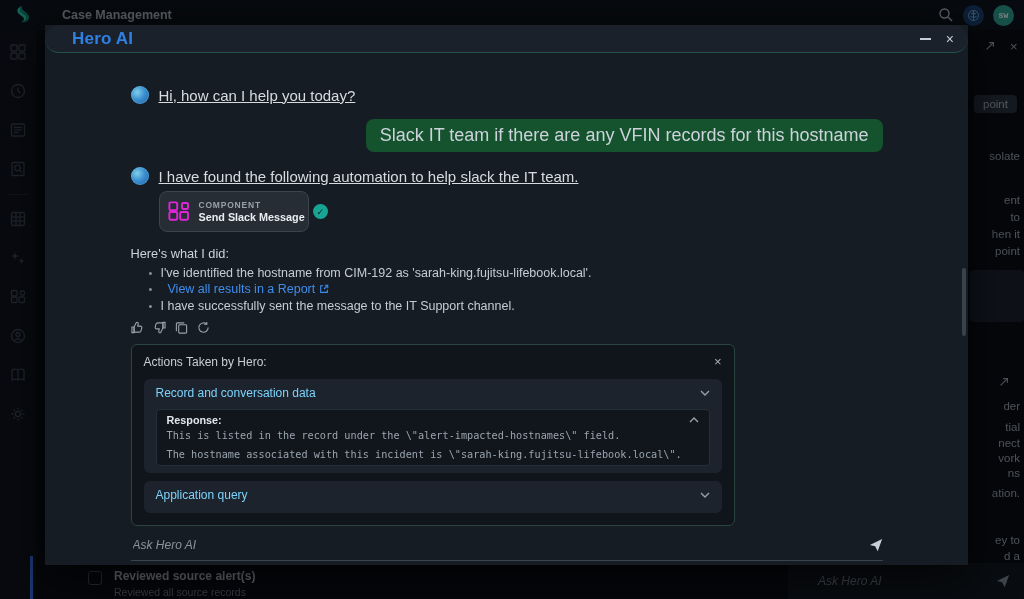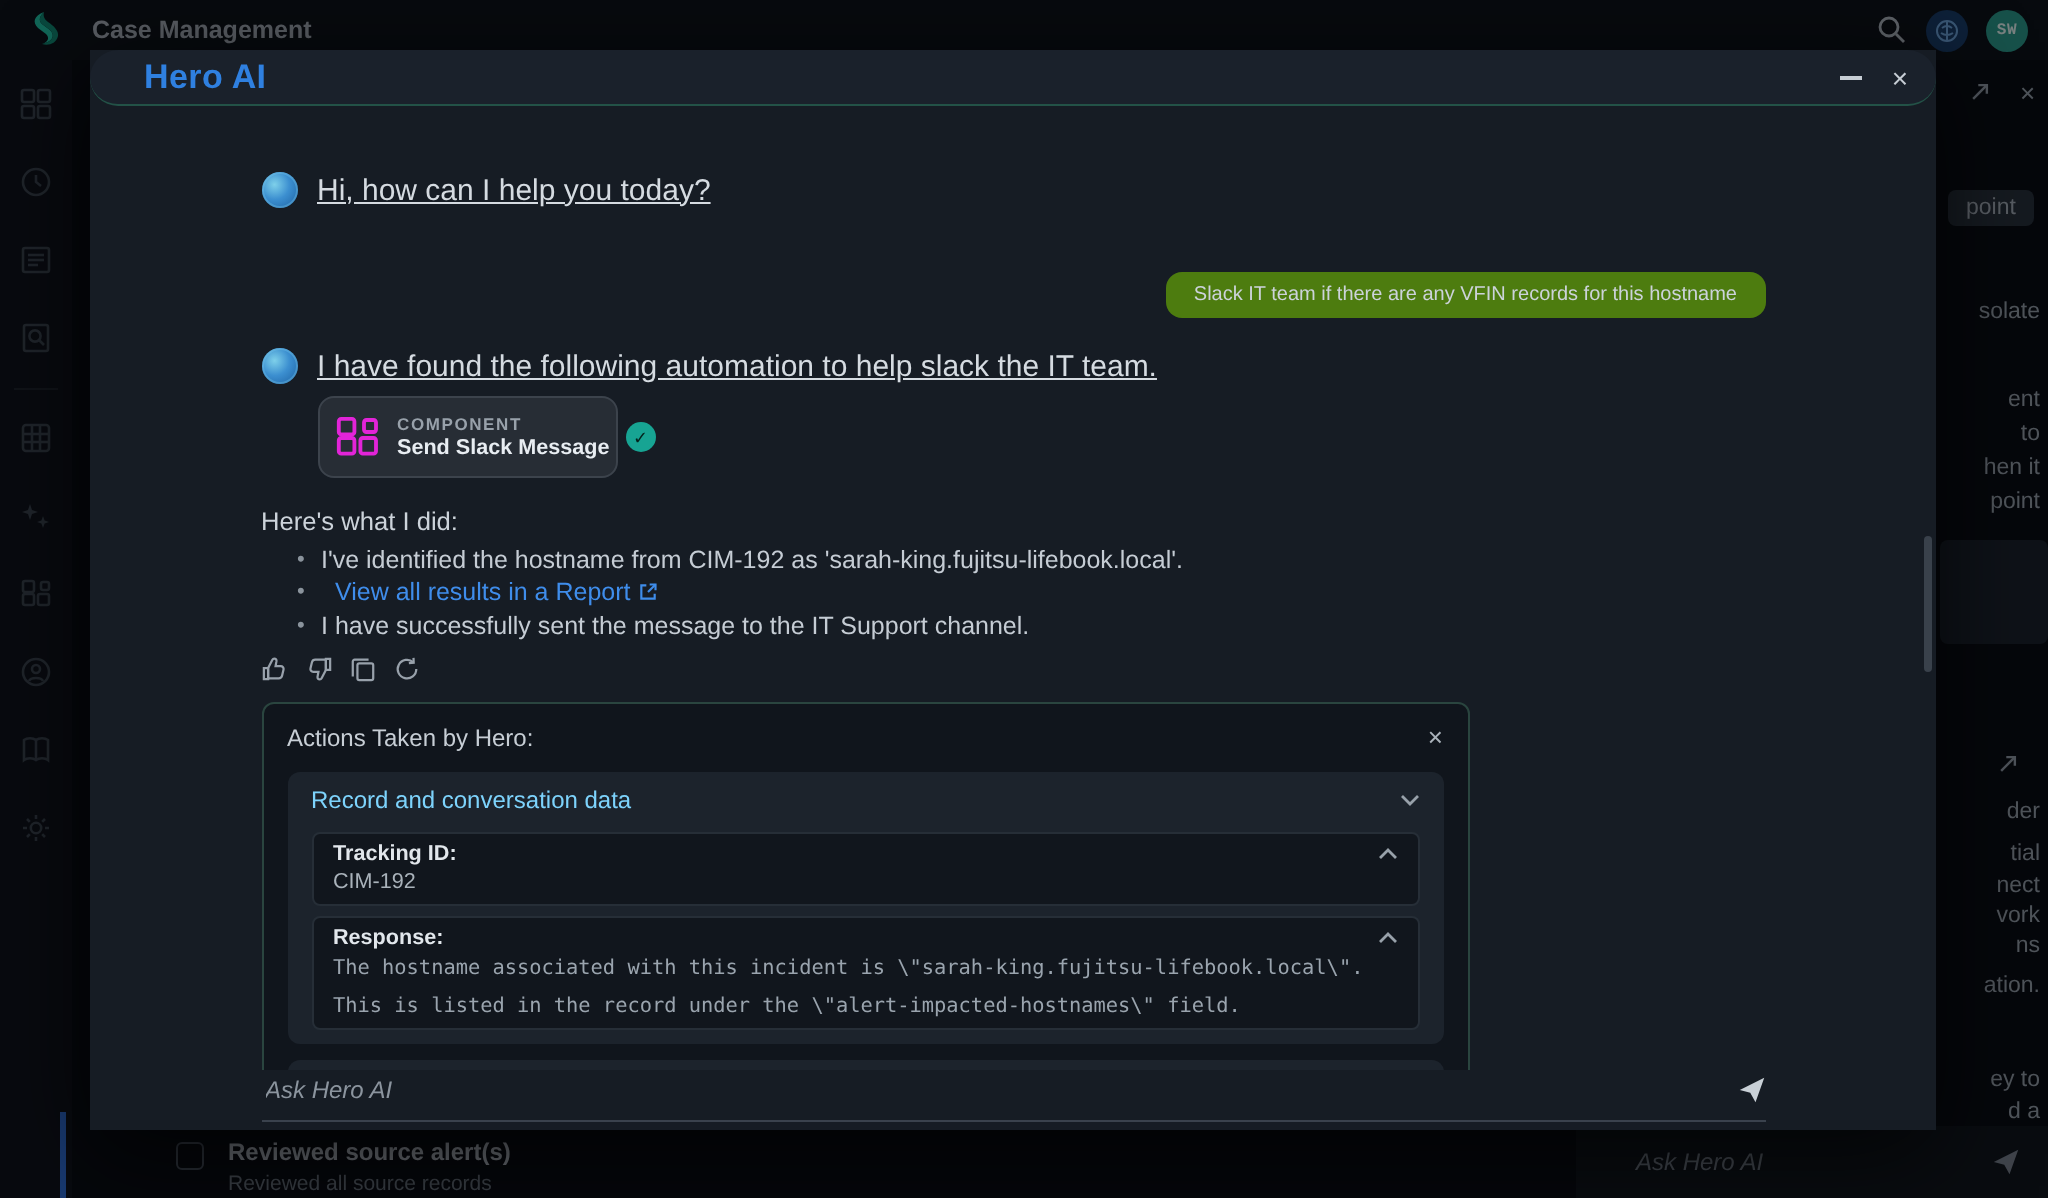--- a/index.html
+++ b/index.html
@@ -6,21 +6,21 @@
   html,body { margin:0; padding:0; }
   body {
     width:1024px; height:599px; position:relative; overflow:hidden;
     background:#07090d; font-family:"Liberation Sans", sans-serif;
     color:#c9d1d9; -webkit-font-smoothing:antialiased;
   }
   svg { display:block; }
 
   
   .topbar { position:absolute; left:0; top:0; width:1024px; height:30px;
-    background:#0b0e13; display:flex; align-items:center; padding:0 10px; z-index:1; }
+    background:#0b0e13; display:flex; align-items:center; padding:0 10px; z-index:1;gap:16px; }
   .logo { width:20px; height:20px; margin-left:2px; }
   .app-title { margin-left:14px; font-size:12.5px; font-weight:bold; color:#aeb5bc; }
   .topbar-right { margin-left:auto; display:flex; align-items:center; gap:9px; }
   .search-glyph { color:#b9c0c7; }
   .circle-badge { width:21px; height:21px; border-radius:50%; display:flex; align-items:center; justify-content:center;font-family:Liberation Mono, monospace; }
   .assistant-badge { background:#163a66; color:#6fa7de; }
   .user-badge { background:#2a9d8a; color:#eafaf5; font-size:8px; font-weight:bold; letter-spacing:.3px; }
 
   .sidebar { position:absolute; left:0; top:30px; width:36px; height:569px;
     background:#0c0f14; z-index:1; display:flex; flex-direction:column; align-items:center; padding-top:14px; }
@@ -61,22 +61,22 @@
   .chat { position:relative; height:482px; overflow:hidden; }
   .content { width:752px; margin:0 auto; padding-top:33px; display:flex; flex-direction:column; }
 
   .msg { display:flex; gap:10px; align-items:center; }
   .ai-avatar { width:18px; height:18px; border-radius:50%; flex:none;
     background:radial-gradient(circle at 35% 35%, #7ed0ea 0%, #3c8fd0 45%, #1b5fa0 100%);
     box-shadow:inset 0 0 0 1px rgba(120,200,235,.35); }
   .msg-text { font-size:15px; color:#d5dbe1;text-decoration:underline; }
   .msg-2 { margin-top:15px; }
 
-  .bubble { align-self:flex-end; margin-top:32px; background:#4d7c0f; color:#ccd3da;
-    font-size:10px; padding:6px 14px; border-radius:8px; }
+  .bubble { align-self:flex-end; margin-top:15px; background:#14532d; color:#ccd3da;
+    font-size:18px; padding:6px 14px; border-radius:8px; }
 
   .component-card { margin:6px 0 0 28px; width:150px; height:41px; border:1px solid #3c434c;
     background:#272d35; border-radius:8px; display:flex; align-items:center; gap:8px; padding:5px 9px 5px 7px; }
   .comp-icon { color:#e224d8; flex:none; }
   .comp-texts { display:flex; flex-direction:column; gap:1px; }
   .comp-type { font-size:8.5px; letter-spacing:.8px; color:#98a1aa; font-weight:bold; }
   .comp-name { font-size:10.8px; font-weight:bold; color:#e8edf2; white-space:nowrap; }
   .comp-check { width:15px; height:15px; border-radius:50%; background:#17a493; color:#04221c;
     display:flex; align-items:center; justify-content:center; font-size:9px; margin-left:auto; flex:none; }
 
@@ -365,32 +365,23 @@
         <div class="acc-section">
           <div class="acc-head">
             <span>Record and conversation data</span>
             <span class="chev">
                 <svg width="10" height="6" viewBox="0 0 10 6" fill="none" stroke="currentColor" stroke-width="1.4">
                   <polyline points="1,1 5,5 9,1"></polyline>
                 </svg>
               </span>
           </div>
           <div class="acc-card">
-            <div class="lbl">Tracking ID:</div>
-            <div class="val">CIM-192</div>
-            <span class="chev">
-                <svg width="10" height="6" viewBox="0 0 10 6" fill="none" stroke="currentColor" stroke-width="1.4">
-                  <polyline points="1,5 5,1 9,5"></polyline>
-                </svg>
-              </span>
-          </div>
-          <div class="acc-card">
             <div class="lbl">Response:</div>
+            <div class="mono-line">This is listed in the record under the \"alert-impacted-hostnames\" field.</div>
             <div class="mono-line">The hostname associated with this incident is \"sarah-king.fujitsu-lifebook.local\".</div>
-            <div class="mono-line">This is listed in the record under the \"alert-impacted-hostnames\" field.</div>
             <span class="chev">
                 <svg width="10" height="6" viewBox="0 0 10 6" fill="none" stroke="currentColor" stroke-width="1.4">
                   <polyline points="1,5 5,1 9,5"></polyline>
                 </svg>
               </span>
           </div>
         </div>
 
         <div class="acc-section">
           <div class="acc-head">

